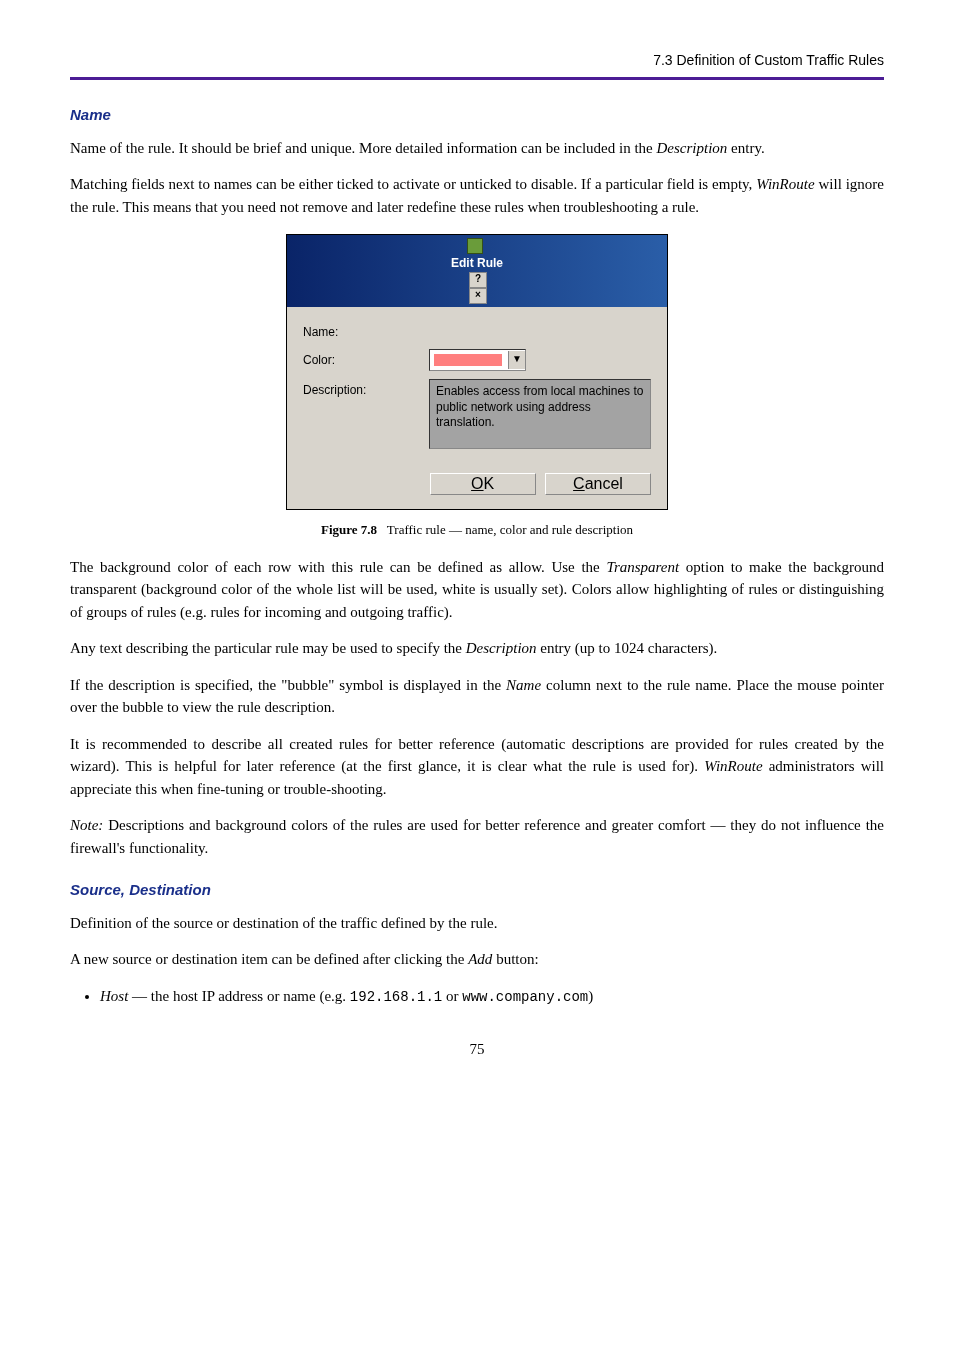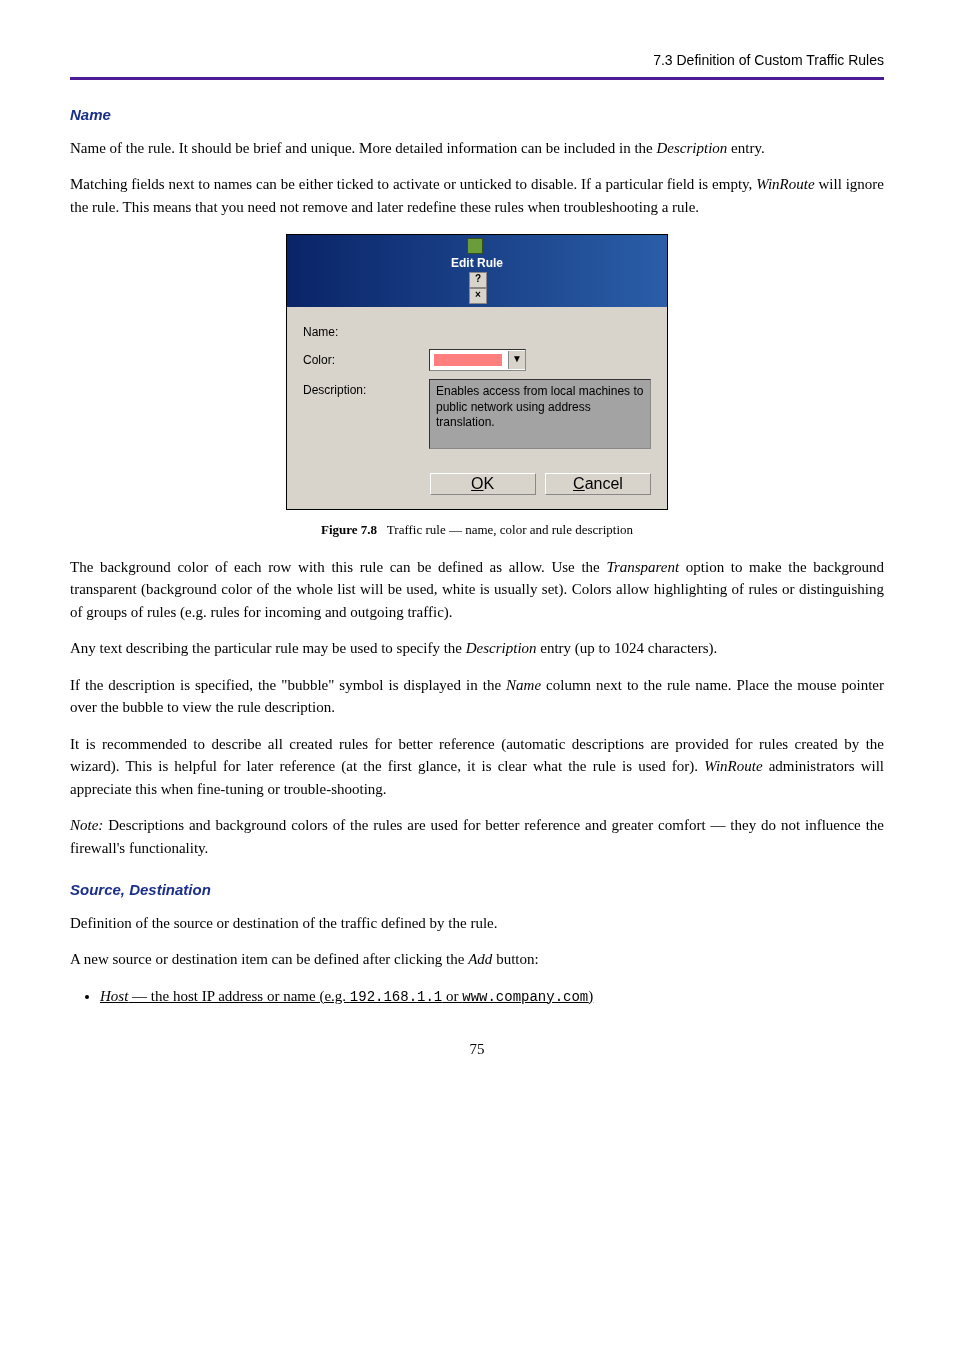--- a/index.html
+++ b/index.html
@@ -161,21 +161,20 @@
     margin-top: 10px;
   }
   .caption .figlabel {
     font-weight: bold;
   }
   ul {
     margin: 0 0 14px 30px;
     padding: 0;
   }
   li {
-    text-decoration: underline;
   }
   .page-num {
     text-align: center;
     margin-top: 30px;
     font-size: 15px;
   }
 </style>
 </head>
 <body>
 

